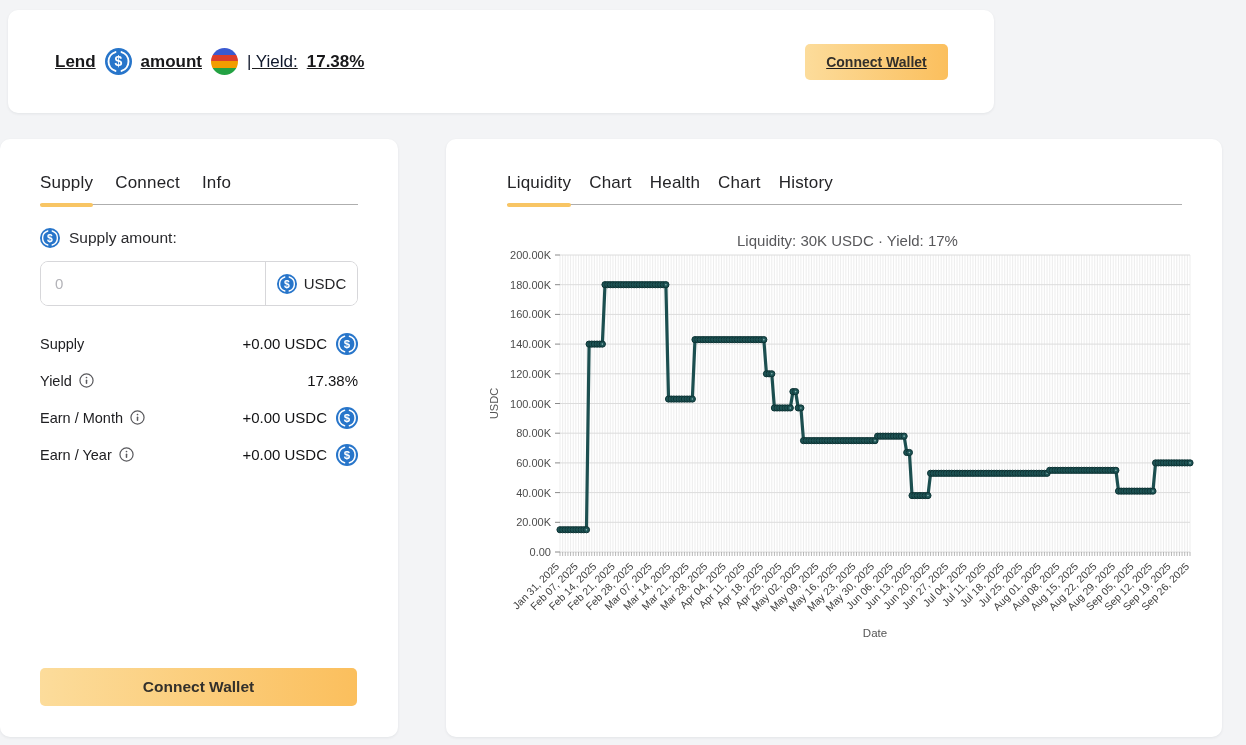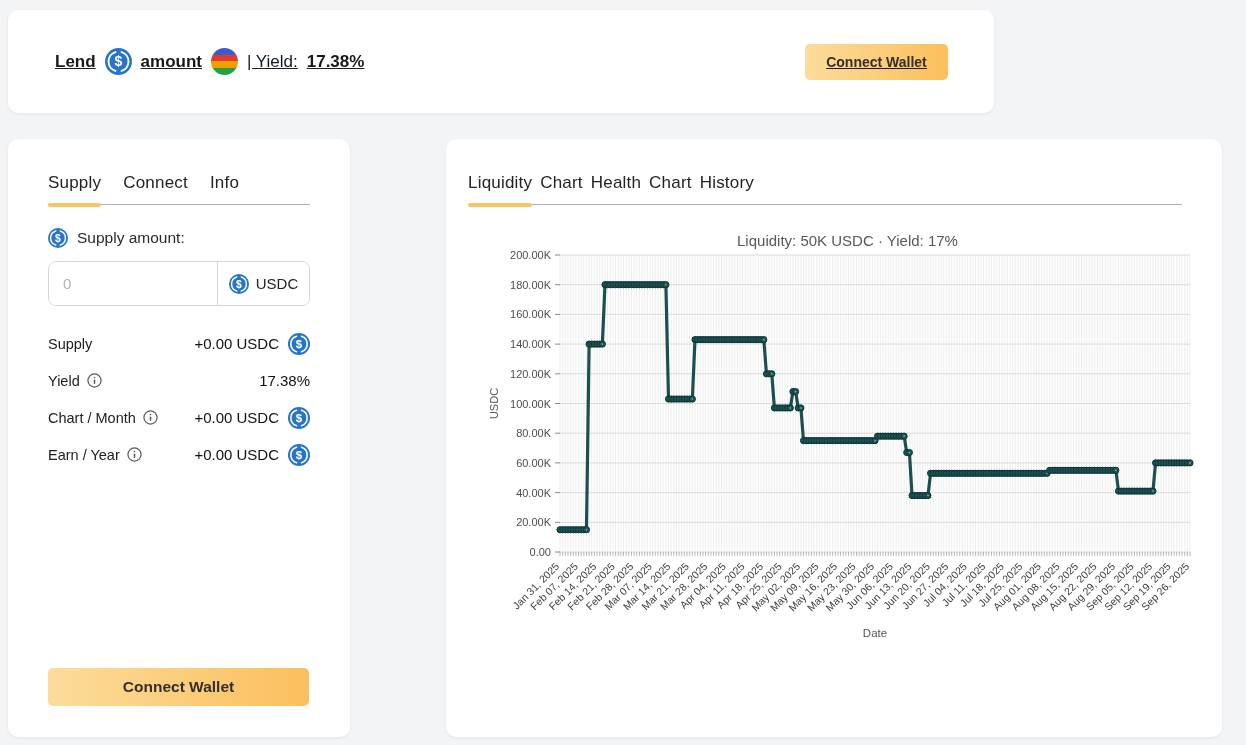--- a/index.html
+++ b/index.html
@@ -50,21 +50,21 @@
     position:relative;
   }
   .tab { position:relative; font-size:17px; color:#242427; cursor:pointer; letter-spacing:0.2px; }
   .tab .tab-underline {
     display:none;
     position:absolute; left:0; right:0; bottom:-13.5px;
     height:4px; border-radius:2px;
   }
   .tab.active .tab-underline { display:block; }
   
-  #supply-card { left:8px; top:139px; width:342px; height:598px; }
+  #supply-card { left:0; top:139px; width:398px; height:598px; }
   .amount-row {
     margin:23px 40px 0 40px;
     display:flex; align-items:center; gap:9px;
     font-size:15.5px; color:#2a2a2d;
   }
   .input-group {
     margin:13px 40px 0 40px;
     height:45px;
     border:1px solid #d7d7da; border-radius:8px;
     display:flex; overflow:hidden; background:#fff;
@@ -88,21 +88,21 @@
   }
   .drow .dlabel { display:flex; align-items:center; gap:7px; font-size:14.5px; color:#202023; }
   .drow .dvalue { display:flex; align-items:center; gap:9px; font-size:15px; color:#121214; font-weight:500; }
   .info-ic { display:inline-block; line-height:0; cursor:pointer; }
   #supply-connect {
     position:absolute; left:40px; right:41px; bottom:31px;
     height:38px; font-size:15.5px;
   }
   
   #market-card { left:446px; top:139px; width:776px; height:598px; }
-  #market-card .tabs { margin-left:22px; margin-right:40px; gap:8px; }
+  #market-card .tabs { margin-left:61px; margin-right:40px; gap:18px; }
   .chart-title {
     margin:27px 14px 0 41px;
     text-align:center;
     font-size:15px; color:#58585b;
   }
   .chart-wrap { margin:1px 0 0 41px; }
 </style>
 </head>
 <body>
 
@@ -179,21 +179,21 @@
     <circle cx="8" cy="4.8" r="0.9" fill="#5a5a5e"></circle>
     <rect x="7.2" y="6.8" width="1.6" height="5" rx="0.8" fill="#5a5a5e"></rect>
   </svg></span>
         </div>
         <div class="dvalue">
           <span>17.38%</span>
         </div>
       </div>
       <div class="drow">
         <div class="dlabel">
-          <span>Chart / Month</span>
+          <span>Earn / Month</span>
           <span class="info-ic"><svg width="15" height="15" viewBox="0 0 16 16">
     <circle cx="8" cy="8" r="7" fill="none" stroke="#5a5a5e" stroke-width="1.3"></circle>
     <circle cx="8" cy="4.8" r="0.9" fill="#5a5a5e"></circle>
     <rect x="7.2" y="6.8" width="1.6" height="5" rx="0.8" fill="#5a5a5e"></rect>
   </svg></span>
         </div>
         <div class="dvalue">
           <span>+0.00 USDC</span>
           <span class="usdc"><svg width="22" height="22" viewBox="0 0 24 24">
     <circle cx="12" cy="12" r="12" fill="#2775CA"></circle>
@@ -229,21 +229,21 @@
 
 <div class="card" id="market-card">
   <div class="tabs" id="market-tabs">
       <div class="tab active"><span>Liquidity</span><span class="tab-underline" style="background: rgb(248, 197, 100);"></span></div>
       <div class="tab"><span>Chart</span></div>
       <div class="tab"><span>Health</span></div>
       <div class="tab"><span>Chart</span></div>
       <div class="tab"><span>History</span></div>
     </div>
 
-  <div class="chart-title">Liquidity: 50K USDC · Yield: 17%</div>
+  <div class="chart-title">Liquidity: 30K USDC · Yield: 17%</div>
 
   <div class="chart-wrap" id="chart-wrap"><svg width="740" height="400" viewBox="0 0 740 400">
         <line x1="73.00" y1="5" x2="73.00" y2="302" stroke="#e9e9e9" stroke-width="0.8"></line>
         <line x1="75.65" y1="5" x2="75.65" y2="302" stroke="#e9e9e9" stroke-width="0.8"></line>
         <line x1="78.29" y1="5" x2="78.29" y2="302" stroke="#e9e9e9" stroke-width="0.8"></line>
         <line x1="80.94" y1="5" x2="80.94" y2="302" stroke="#e9e9e9" stroke-width="0.8"></line>
         <line x1="83.59" y1="5" x2="83.59" y2="302" stroke="#e9e9e9" stroke-width="0.8"></line>
         <line x1="86.24" y1="5" x2="86.24" y2="302" stroke="#e9e9e9" stroke-width="0.8"></line>
         <line x1="88.88" y1="5" x2="88.88" y2="302" stroke="#e9e9e9" stroke-width="0.8"></line>
         <line x1="91.53" y1="5" x2="91.53" y2="302" stroke="#e9e9e9" stroke-width="0.8"></line>

